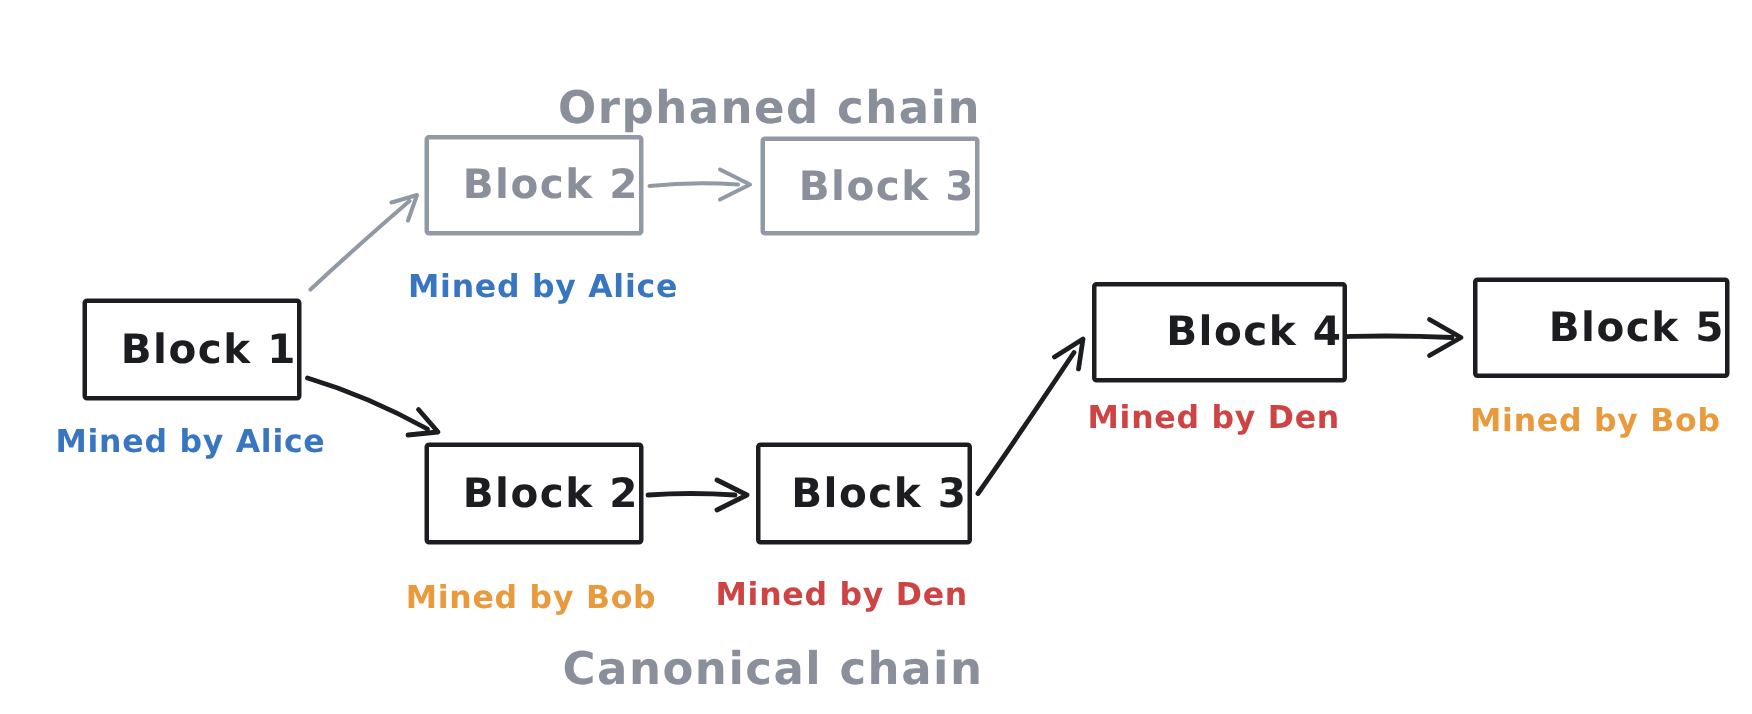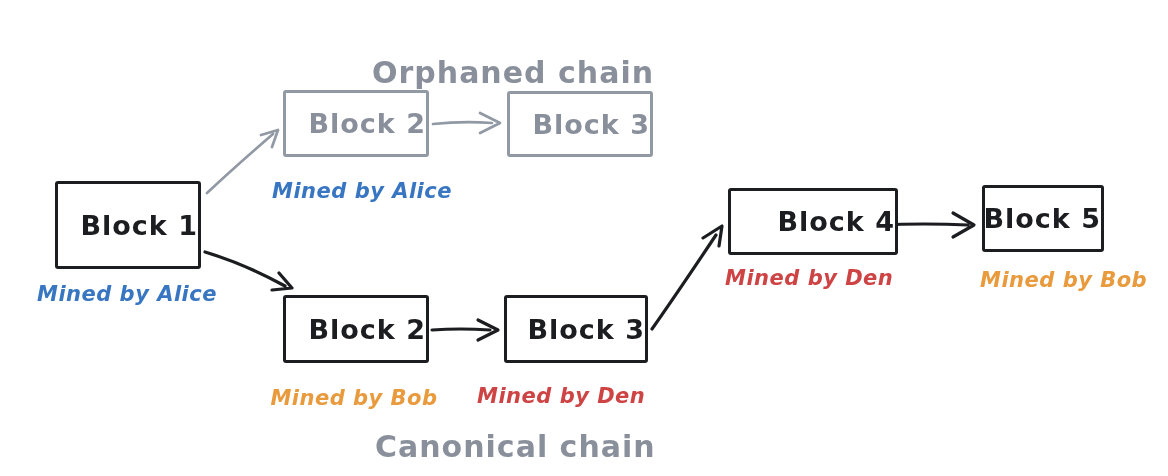--- a/index.html
+++ b/index.html
@@ -26,21 +26,20 @@
     font-size:27px;font-weight:600;color:var(--ink);
     letter-spacing:1px;white-space:nowrap;
   }
   .block.orphaned{border-color:var(--box-gray);}
   .block.orphaned .block-label{color:var(--label-gray);}
   .miner{
     position:absolute;
     font-size:21px;font-weight:700;
     text-align:center;white-space:nowrap;
     letter-spacing:0.5px;
-    font-style:italic;
   }
   .chain-title{
     position:absolute;
     font-size:30px;font-weight:600;
     color:var(--label-gray);
     text-align:center;white-space:nowrap;
     letter-spacing:1px;
   }
 </style>
 </head>
@@ -58,21 +57,21 @@
 
     <path class="ink" d="M432,330 Q460,328 490,330 M478,320 L498,330 L478,340"></path>
 
     <path class="ink" d="M652,329 Q678,292 716,235 M703,238 L722,226 L719,246"></path>
 
     <path class="ink" d="M879,225 Q925,223 968,225 M953,213 L974,225 L953,237"></path>
   </svg>
 
   <div class="chain-title" style="left:372px;top:55px;width:200px">Orphaned chain</div>
 
-  <div class="block" style="left:55px;top:181px;width:146px;height:88px">
+  <div class="block" style="left:55px;top:199px;width:146px;height:68px">
     <span class="block-label">Block 1</span>
   </div>
   <div class="miner" style="left: 14px; top: 282px; width: 226px; color: rgb(56, 118, 194);">Mined by Alice</div>
 
   <div class="block orphaned" style="left:283px;top:90px;width:146px;height:67px">
     <span class="block-label">Block 2</span>
   </div>
   <div class="miner" style="left: 272px; top: 179px; width: 168px; color: rgb(56, 118, 194);">Mined by Alice</div>
 
   <div class="block orphaned" style="left:507px;top:91px;width:146px;height:66px">
@@ -87,20 +86,20 @@
   <div class="block" style="left:504px;top:295px;width:144px;height:68px">
     <span class="block-label">Block 3</span>
   </div>
   <div class="miner" style="left: 477px; top: 384px; width: 166px; color: rgb(206, 68, 68);">Mined by Den</div>
 
   <div class="block" style="left:728px;top:188px;width:170px;height:67px">
     <span class="block-label">Block 4</span>
   </div>
   <div class="miner" style="left: 725px; top: 266px; width: 154px; color: rgb(206, 68, 68);">Mined by Den</div>
 
-  <div class="block" style="left:982px;top:185px;width:122px;height:67px">
+  <div class="block" style="left:982px;top:185px;width:171px;height:67px">
     <span class="block-label">Block 5</span>
   </div>
   <div class="miner" style="left: 980px; top: 268px; width: 160px; color: rgb(232, 154, 60);">Mined by Bob</div>
 
   <div class="chain-title" style="left:375px;top:429px;width:200px">Canonical chain</div>
 
 </div>
 
 </body></html>

